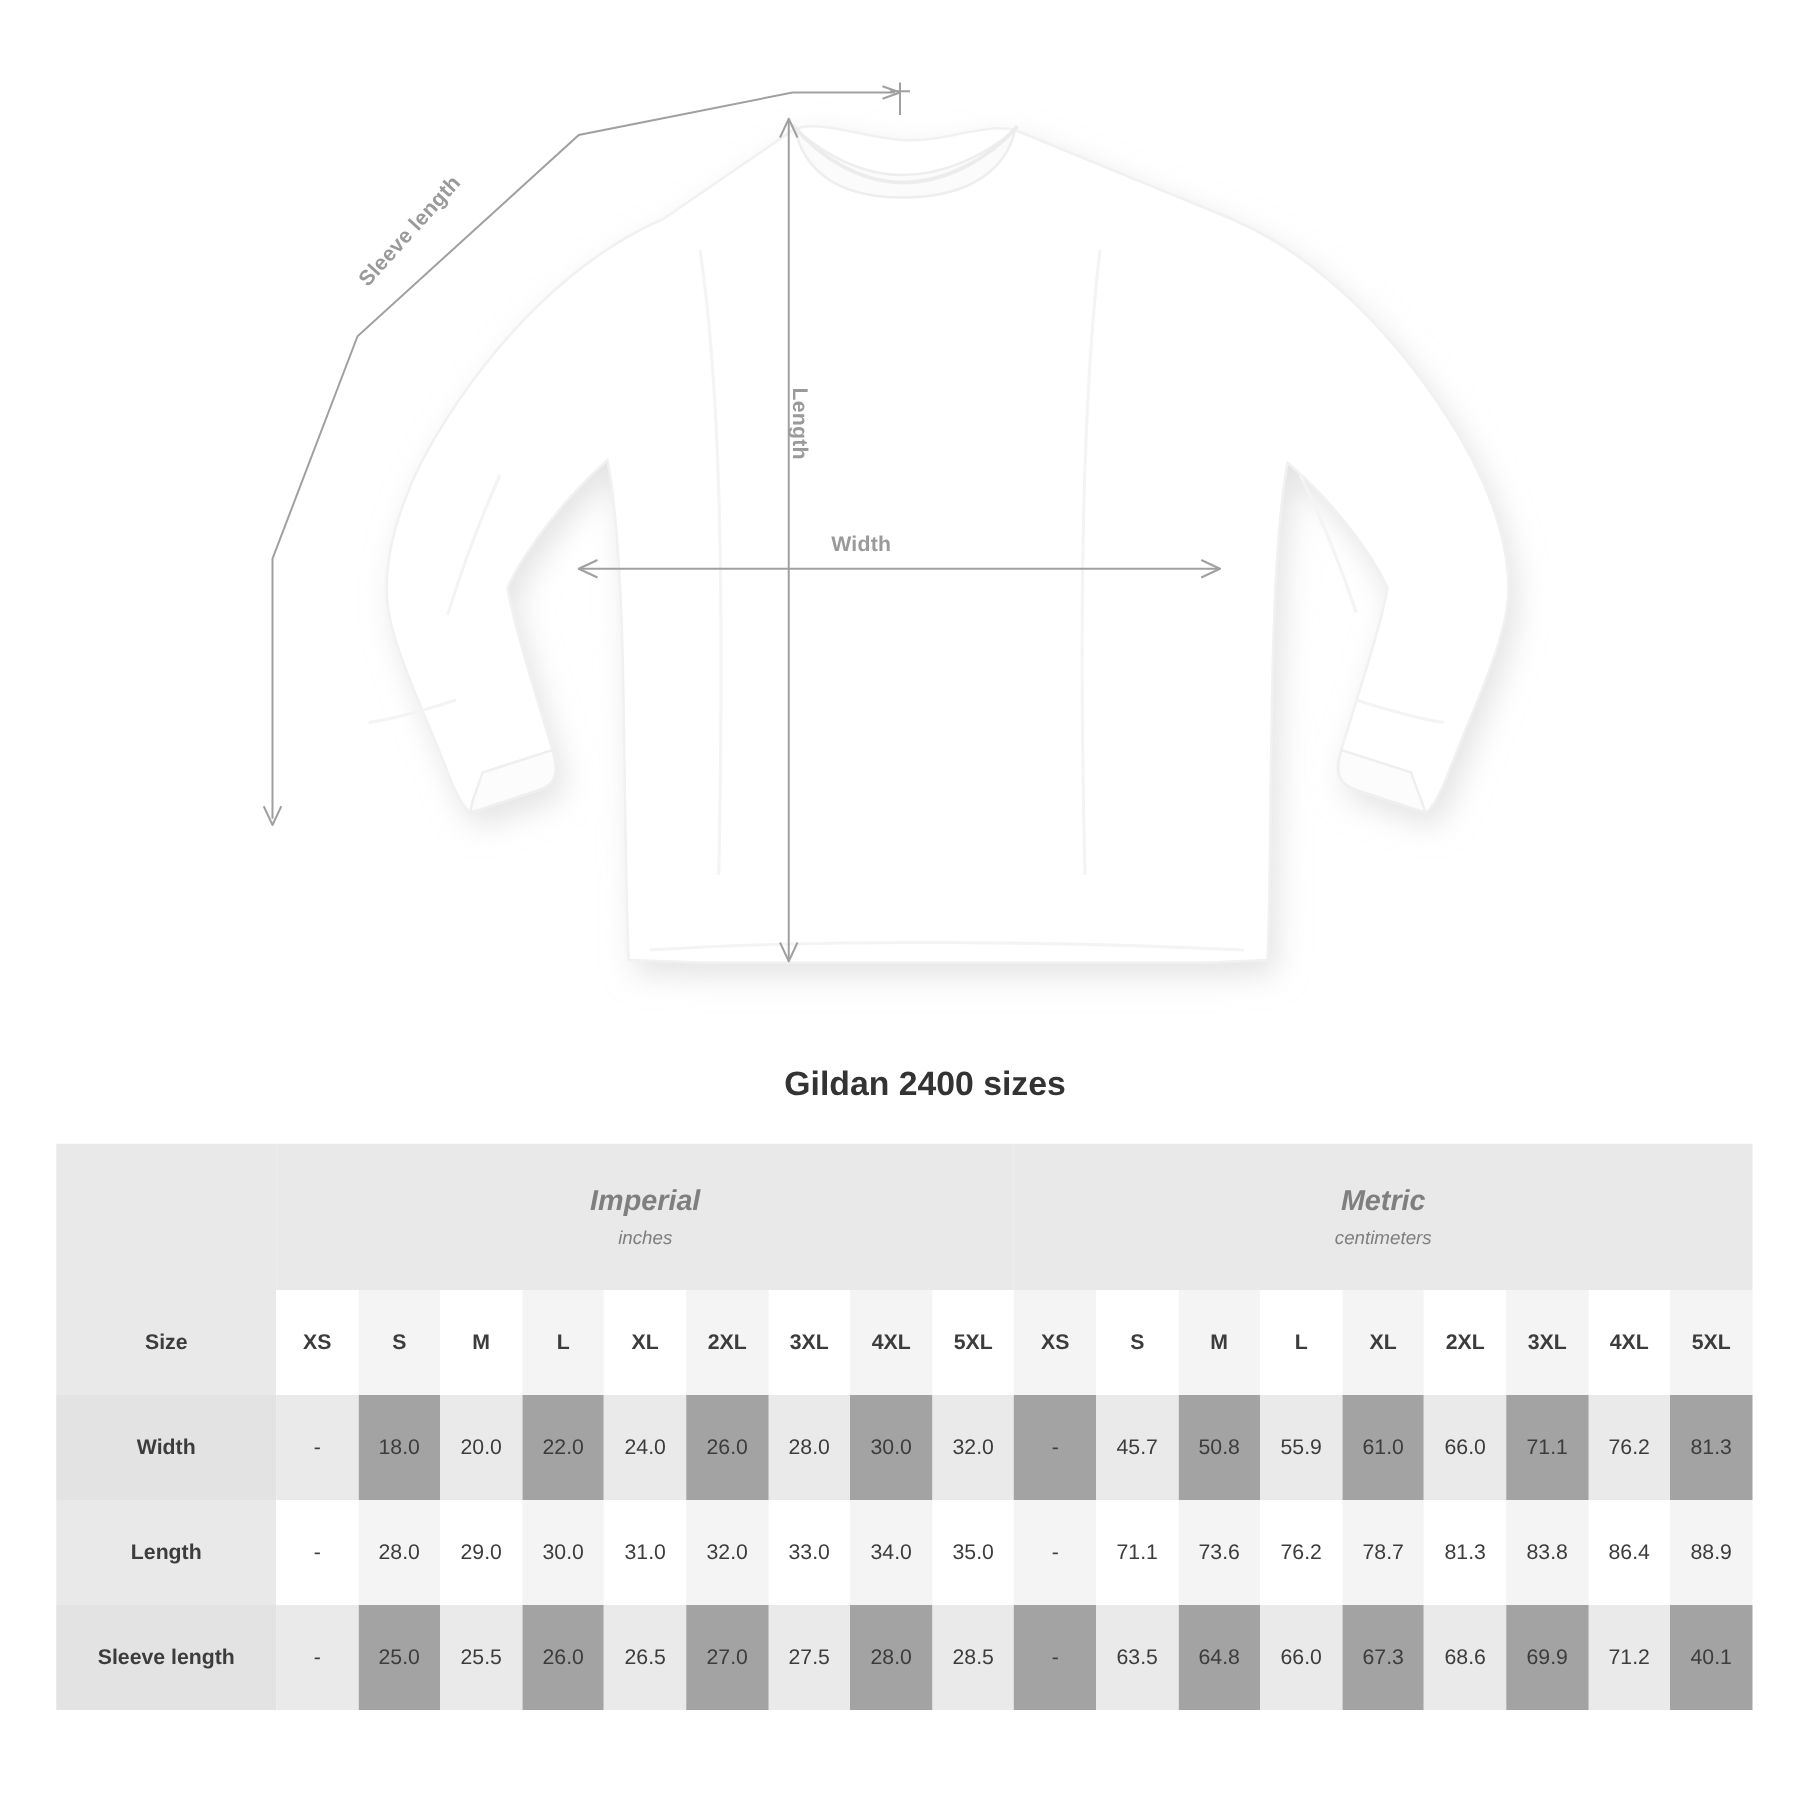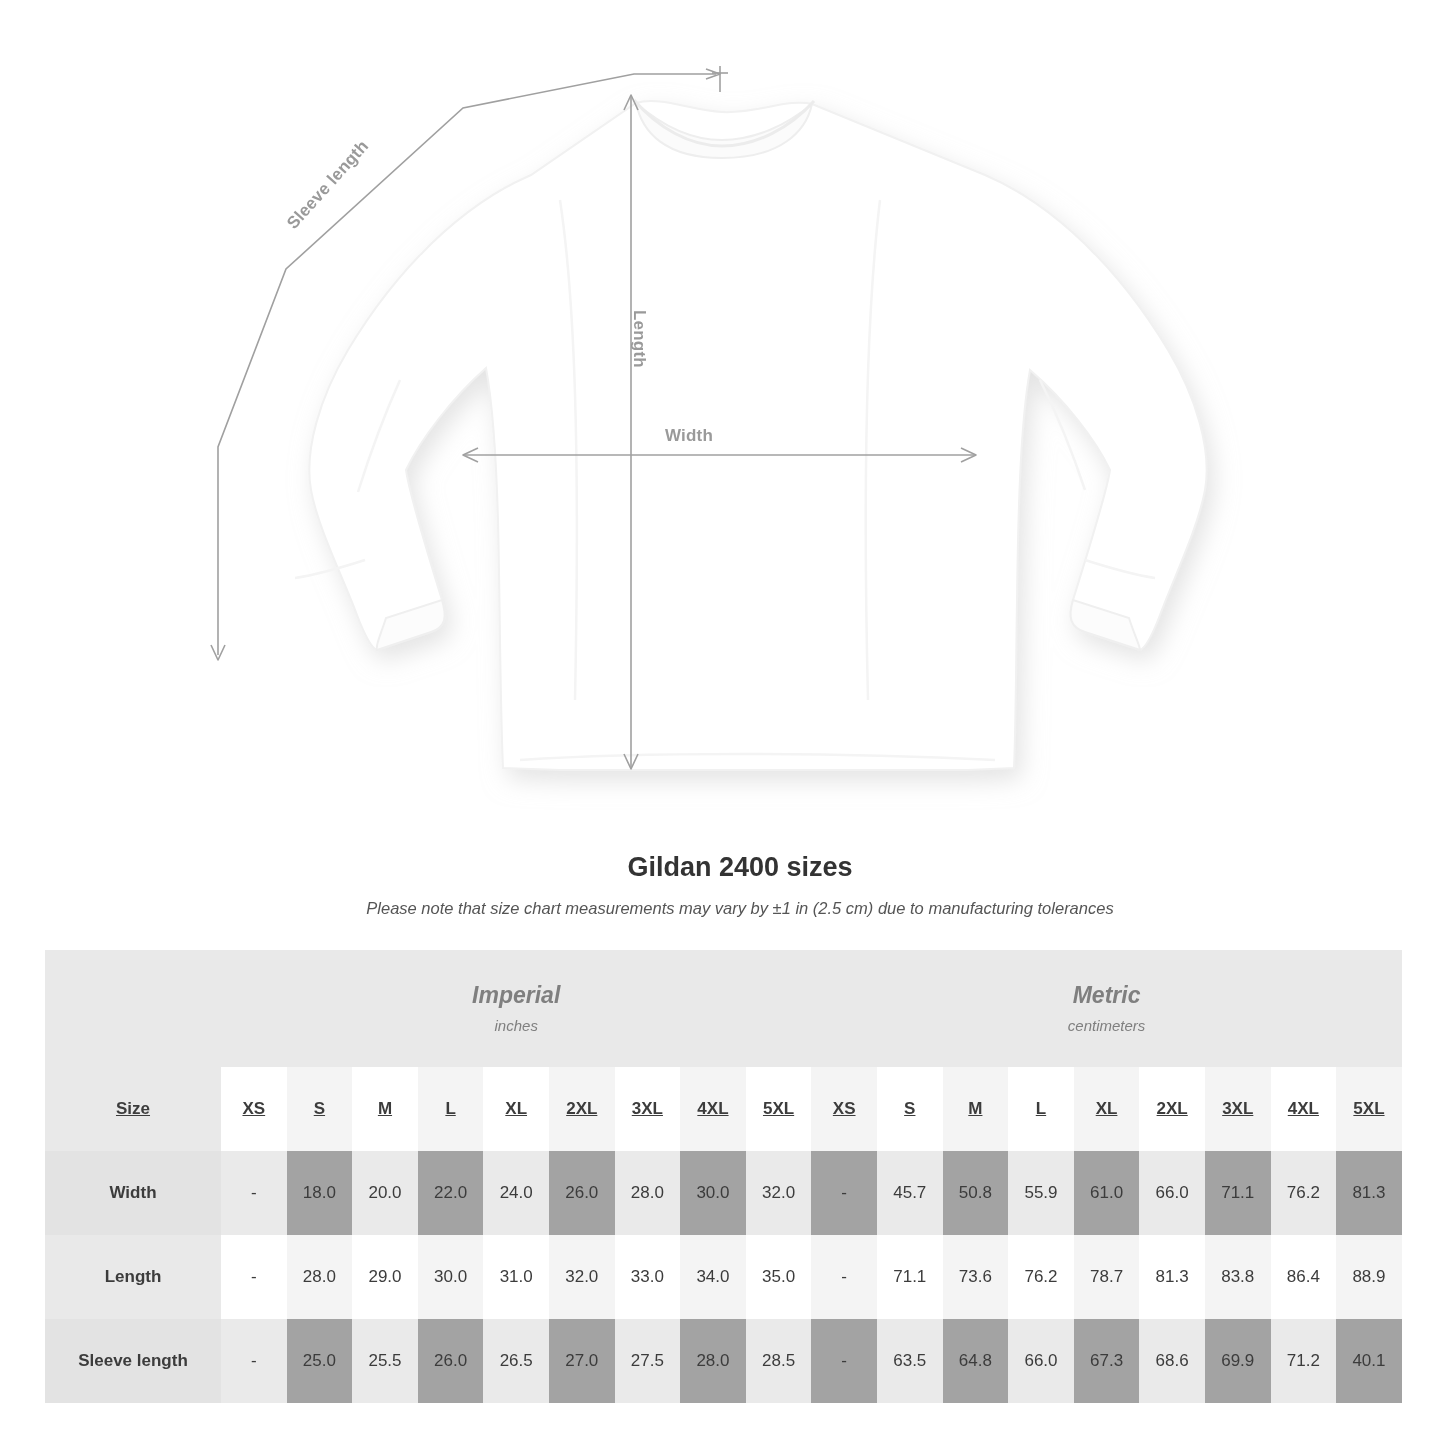--- a/index.html
+++ b/index.html
@@ -109,21 +109,20 @@
     font-style: italic;
     color: #7f7f7f;
     margin-top: 9px;
   }
   .size-row th {
     height: 84px;
     font-size: 17px;
     font-weight: bold;
     color: #3c3c3c;
     background: #ffffff;
-    text-decoration: underline;
   }
   .size-row th.rowhead {
     background: #e9e9e9;
   }
   .size-row th.alt {
     background: #f4f4f4;
   }
   .data-row td {
     height: 84px;
     font-size: 17px;
@@ -231,21 +230,20 @@
       </g>
     </svg>
 
     <span class="dim-label sleeve">Sleeve length</span>
     <span class="dim-label length">Length</span>
     <span class="dim-label width">Width</span>
   </div>
 
   <div class="title-block">
     <h1 class="chart-title">Gildan 2400 sizes</h1>
-    <p class="chart-note">Please note that size chart measurements may vary by ±1 in (2.5 cm) due to manufacturing tolerances</p>
   </div>
 
   <div class="table-wrap">
     <table class="size-chart">
       <colgroup>
         <col class="rowhead-col">
         <col class="data-col">
           <col class="data-col">
           <col class="data-col">
           <col class="data-col">

